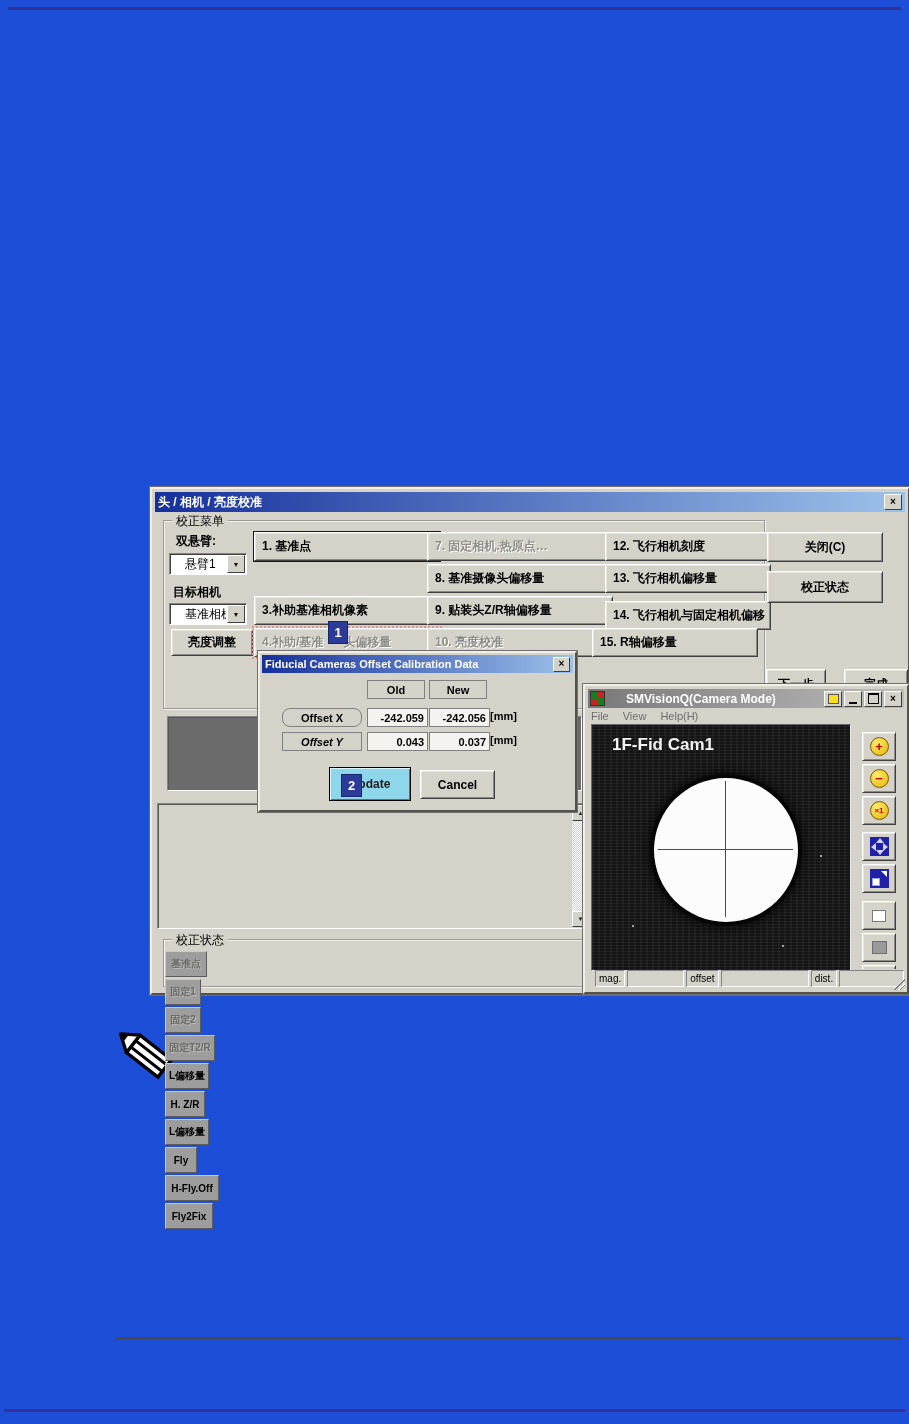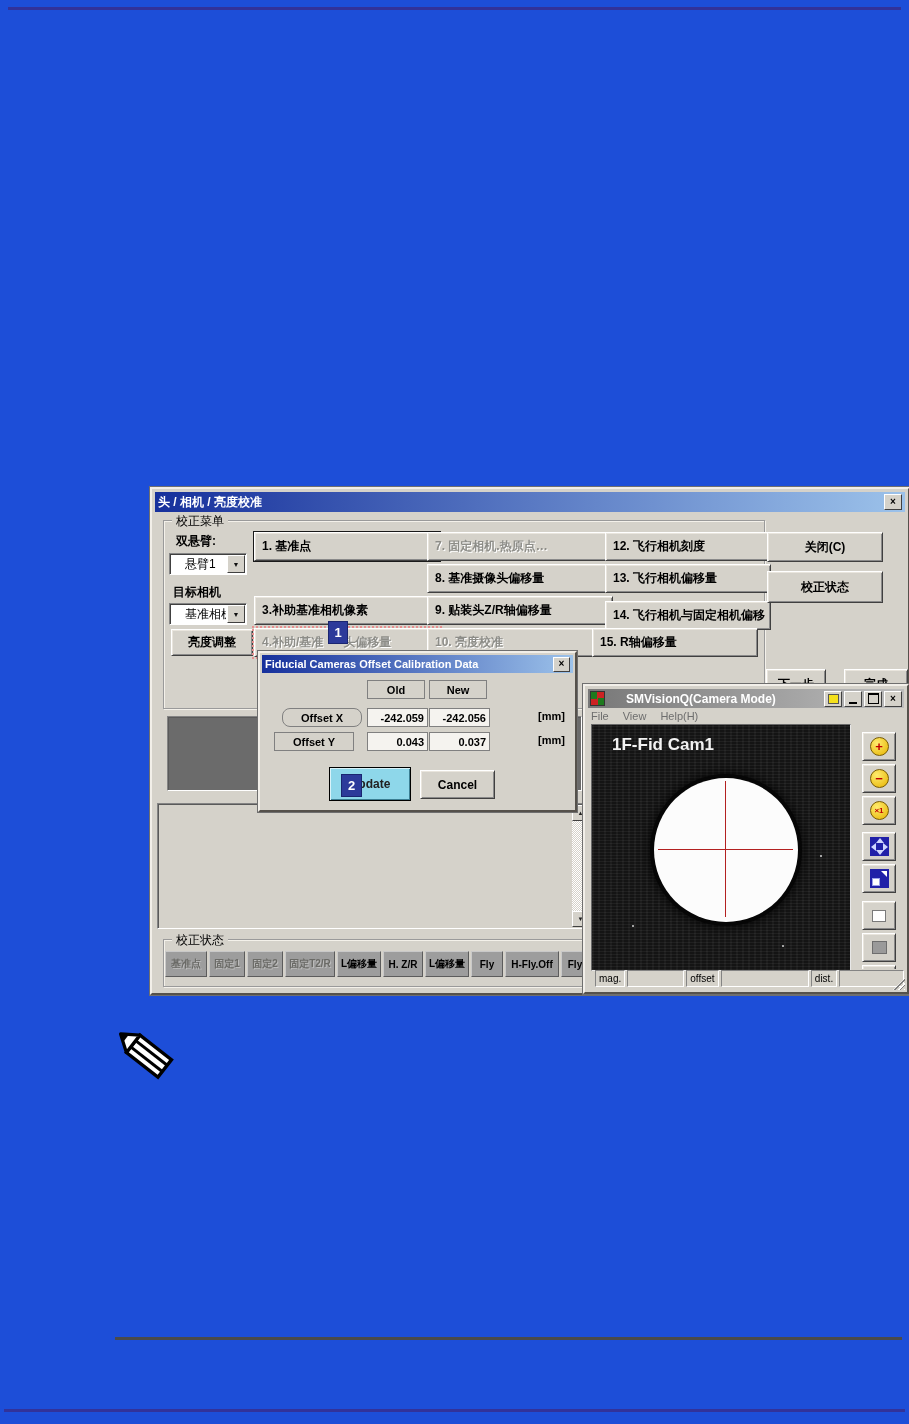--- a/index.html
+++ b/index.html
@@ -45,21 +45,21 @@
                        linear-gradient(45deg,#fff 25%,transparent 25%,transparent 75%,#fff 75%);
       background-size:2px 2px;background-position:0 0,1px 1px;}
   .sb-btn{position:absolute;left:0;width:15px;height:14px;background:#d5d2ca;border:1px solid;border-color:#fff #404040 #404040 #fff;
           display:flex;align-items:center;justify-content:center;font-size:6px;color:#222;}
 
   
   .cell{position:absolute;border:1px solid #808080;display:flex;align-items:center;justify-content:center;
         font-size:11px;font-weight:bold;background:#d5d2ca;}
   .vcell{position:absolute;border:1px solid #808080;display:flex;align-items:center;justify-content:flex-end;
          font-size:11px;font-weight:bold;background:#f5f3ef;padding-right:3px;}
-  .unit{position:absolute;font-size:11px;font-weight:bold;padding-left:48px;}
+  .unit{position:absolute;font-size:11px;font-weight:bold;}
 
   .badge{position:absolute;background:#2c3a9a;border:1px solid #1a2570;color:#fff;font-size:13px;font-weight:bold;
          display:flex;align-items:center;justify-content:center;z-index:40;}
 
   
   .v-titlebar{position:absolute;left:3px;top:3px;right:3px;height:19px;display:flex;align-items:center;
               background:linear-gradient(90deg,#787878,#bcbcbc);padding:0 2px;}
   .v-titlebar .tb-title{color:#fff;font-size:12px;font-weight:bold;flex:1;margin-left:21px;white-space:nowrap;overflow:hidden;}
   .v-icon{width:13px;height:13px;background:conic-gradient(#cc2222 0 25%,#1e7a1e 0 50%,#cc2222 0 75%,#1e7a1e 0);border:1px solid #333;}
   .menu-item{font-size:11px;color:#6e6e6e;margin-right:14px;}
@@ -141,21 +141,21 @@
     <div class="sunken" style="position:absolute;left:5px;top:314px;width:430px;height:124px;">
       <div class="sb" style="top:1px;bottom:1px;right:1px;">
         <div class="sb-btn" style="top:0;">▲</div>
         <div class="sb-btn" style="bottom:0;">▼</div>
       </div>
     </div>
 
     <div class="groupbox" style="left:11px;top:450px;width:600px;height:46px;">
       <span class="grouplabel">校正状态</span>
     </div>
-    <div style="position:absolute;left:13px;top:462px;display:flex;gap:2px;">
+    <div style="position:absolute;left:13px;top:462px;display:flex;gap:2px;flex-direction:column;">
       <span class="chip dim" style="width:40px;">基准点</span>
       <span class="chip dim" style="width:34px;">固定1</span>
       <span class="chip dim" style="width:34px;">固定2</span>
       <span class="chip dim" style="width:48px;">固定T2/R</span>
       <span class="chip" style="width:42px;">L偏移量</span>
       <span class="chip" style="width:38px;">H. Z/R</span>
       <span class="chip" style="width:42px;">L偏移量</span>
       <span class="chip" style="width:30px;">Fly</span>
       <span class="chip" style="width:52px;">H-Fly.Off</span>
       <span class="chip" style="width:46px;">Fly2Fix</span>
@@ -168,21 +168,21 @@
       <span class="tb-btn" style="width:15px;height:13px;">×</span>
     </div>
     <div class="cell" style="left:107px;top:27px;width:56px;height:17px;">Old</div>
     <div class="cell" style="left:169px;top:27px;width:56px;height:17px;">New</div>
 
     <div class="cell" style="left:22px;top:55px;width:78px;height:17px;border-radius:8px;">Offset X</div>
     <div class="vcell" style="left:107px;top:55px;width:56px;height:17px;">-242.059</div>
     <div class="vcell" style="left:169px;top:55px;width:56px;height:17px;">-242.056</div>
     <span class="unit" style="left:230px;top:57px;position:absolute;">[mm]</span>
 
-    <div class="cell" style="left:14px;top:79px;width:78px;height:17px;">Offset Y</div>
+    <div class="cell" style="left:22px;top:79px;width:78px;height:17px;font-style:italic;">Offset Y</div>
     <div class="vcell" style="left:107px;top:79px;width:56px;height:17px;">0.043</div>
     <div class="vcell" style="left:169px;top:79px;width:56px;height:17px;">0.037</div>
     <span class="unit" style="left:230px;top:81px;position:absolute;">[mm]</span>
 
     <div class="btn center" style="position:absolute;left:69px;top:114px;width:80px;height:32px;background:#8ed7ea;border:1px solid #000;
          box-shadow:inset 1px 1px 0 #d8f3fa, inset -1px -1px 0 #3a7d92;color:#222;">Update</div>
     <div class="btn center raised" style="position:absolute;left:160px;top:117px;width:73px;height:27px;">Cancel</div>
   </div>
 
   <div class="win" style="left:583px;top:684px;width:322px;height:306px;z-index:10;">

